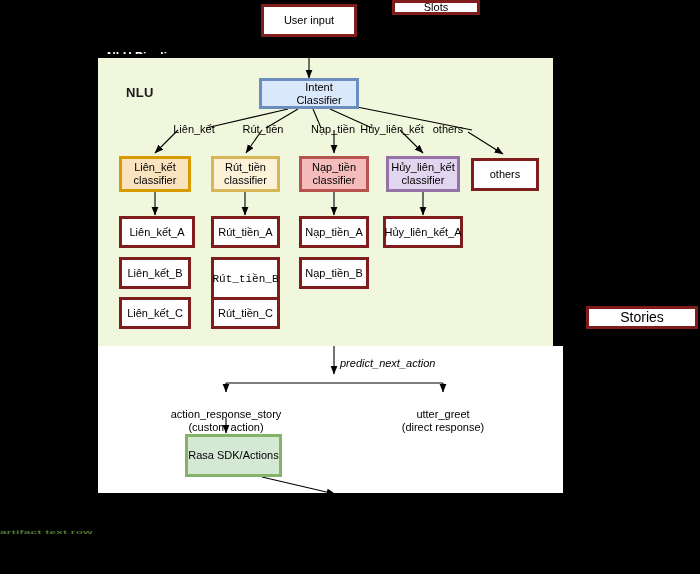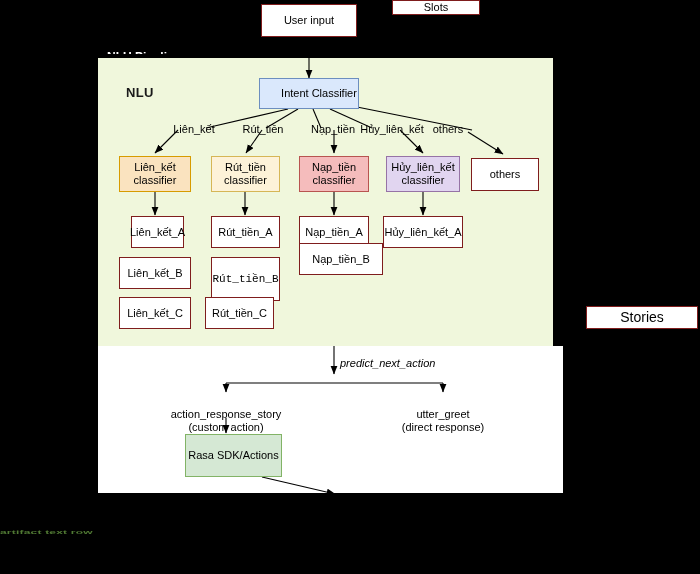--- a/index.html
+++ b/index.html
@@ -20,21 +20,21 @@
   .box {
     position: absolute;
     box-sizing: border-box;
     display: flex;
     align-items: center;
     justify-content: center;
     text-align: center;
     line-height: 1.18;
     color: #000000;
     background: #ffffff;
-    border: 1px solid #7f1d1d;
+    border: 3px solid #7f1d1d;
     font-size: 11px;
     white-space: pre-line;
   }
 
   .panel {
     position: absolute;
     box-sizing: border-box;
   }
 
   .label {
@@ -173,30 +173,30 @@
     <span><span>Rút_tiền</span><br><span>classifier</span></span>
   </div>
   <div class="box" style="left:299px; top:156px; width:70px; height:36px; background:#f5bcbc; border-color:#b85450;">
     <span><span>Nạp_tiền</span><br><span>classifier</span></span>
   </div>
   <div class="box" style="left:386px; top:156px; width:74px; height:36px; background:#e1d5f0; border-color:#9673a6;">
     <span><span>Hủy_liên_kết</span><br><span>classifier</span></span>
   </div>
   <div class="box" style="left:471px; top:158px; width:68px; height:33px;">others</div>
 
-  <div class="box" style="left:119px; top:216px; width:53px; height:32px;margin-left:12px;">Liên_kết_A</div>
+  <div class="box" style="left:119px; top:216px; width:76px; height:32px;">Liên_kết_A</div>
   <div class="box" style="left:119px; top:257px; width:72px; height:32px;">Liên_kết_B</div>
   <div class="box" style="left:119px; top:297px; width:72px; height:32px;">Liên_kết_C</div>
 
   <div class="box" style="left:211px; top:216px; width:69px; height:32px;">Rút_tiền_A</div>
   <div class="box" style="left:211px; top:257px; width:69px; height:44px;font-family:Liberation Mono, monospace;">Rút_tiền_B</div>
-  <div class="box" style="left:205px; top:297px; width:69px; height:32px;">Rút_tiền_C</div>
+  <div class="box" style="left:211px; top:297px; width:69px; height:32px;">Rút_tiền_C</div>
 
   <div class="box" style="left:299px; top:216px; width:70px; height:32px;">Nạp_tiền_A</div>
-  <div class="box" style="left:299px; top:243px; width:84px; height:32px;">Nạp_tiền_B</div>
+  <div class="box" style="left:299px; top:257px; width:70px; height:32px;">Nạp_tiền_B</div>
 
   <div class="box" style="left:383px; top:216px; width:80px; height:32px;text-align:center;">Hủy_liên_kết_A</div>
 
   <div class="label label-italic" style="left:340px; top:357px; width:140px; text-align:left;">predict_next_action</div>
 
   <div class="label" style="left:166px; top:395px; width:120px;">
     <span>action_response_story</span><br><span>(custom action)</span>
   </div>
 
   <div class="label" style="left:383px; top:395px; width:120px;">

